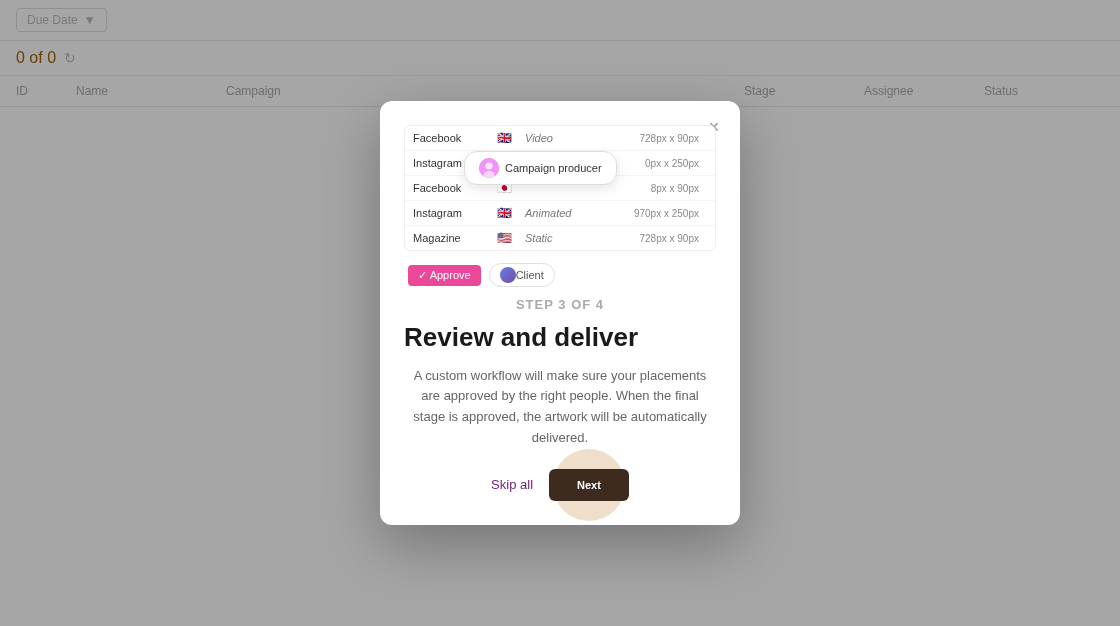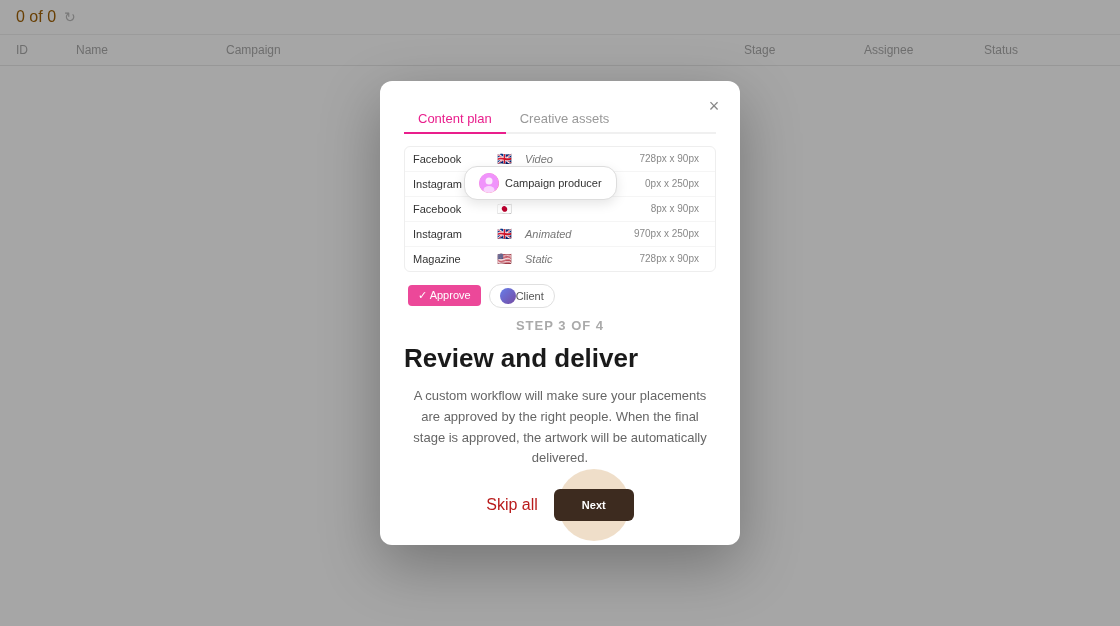--- a/index.html
+++ b/index.html
@@ -137,21 +137,21 @@
     .preview-row .flag { font-size: 12px; }
     .preview-row .type { color: #777; font-style: italic; }
     .preview-row .size { color: #888; font-size: 10px; text-align: right; }
 
     
     .preview-area {
       position: relative;
     }
     .campaign-tooltip {
       position: absolute;
-      top: 20px;
+      top: 26px;
       left: 60px;
       background: #fff;
       border: 1px solid #ddd;
       border-radius: 13px;
       padding: 6px 14px;
       display: flex;
       align-items: center;
       gap: 6px;
       font-size: 11px;
       color: #333;
@@ -243,22 +243,22 @@
     }
 
     
     .modal-footer {
       display: flex;
       align-items: center;
       justify-content: center;
       gap: 16px;
     }
     .skip-link {
-      font-size: 16px;
-      color: #b91c1c;
+      font-size: 13px;
+      color: #701a75;
       cursor: pointer;
       background: none;
       border: none;
       text-decoration: none;
     }
     .next-btn {
       background: #3d2b1f;
       color: #fff;
       border: none;
       border-radius: 6px;
@@ -288,20 +288,26 @@
     }
     .next-btn {
       position: relative;
       z-index: 1;
     }
   </style>
 </head>
 <body>
 
 <div class="bg-ui">
+  <div class="bg-toolbar">
+    <div class="bg-filter">
+      <span>Due Date</span>
+      <span>▼</span>
+    </div>
+  </div>
   <div style="padding: 8px 16px; display:flex; align-items:center; gap:8px; border-bottom:1px solid #eee;">
     <span class="bg-count">0 of 0</span>
     <span style="color:#bbb;font-size:14px;">↻</span>
   </div>
   <div class="bg-table-header">
     <span>ID</span>
     <span>Name</span>
     <span>Campaign</span>
     <span></span>
     <span>Stage</span>
@@ -311,28 +317,20 @@
 </div>
 
 <div class="overlay">
 
   <div class="modal">
 
     <button class="modal-close">
       <span>×</span>
     </button>
 
-    <div class="modal-tabs">
-      <div class="modal-tab active">
-        <span>Content plan</span>
-      </div>
-      <div class="modal-tab">
-        <span>Creative assets</span>
-      </div>
-    </div>
 
     <div class="preview-area">
       <div class="preview-table">
 
         <div class="preview-row">
           <span class="channel">Facebook</span>
           <span class="flag">🇬🇧</span>
           <span class="type">Video</span>
           <span class="size">728px x 90px</span>
         </div>

